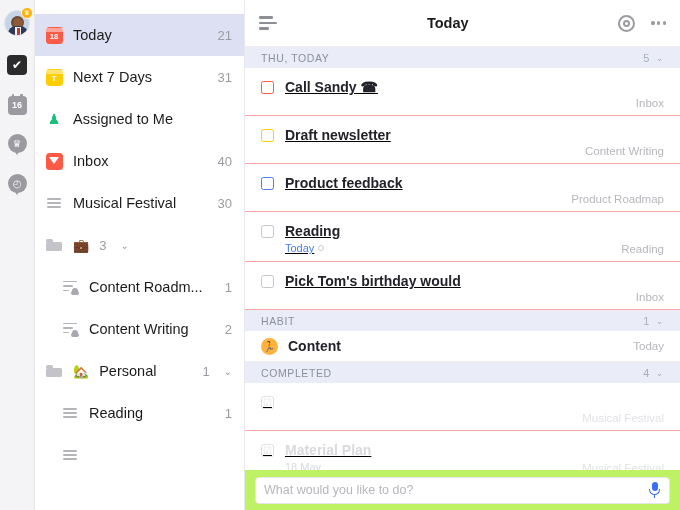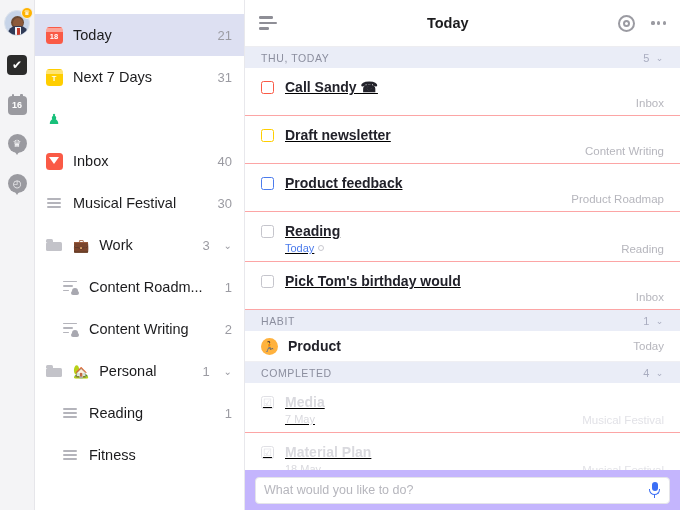--- a/index.html
+++ b/index.html
@@ -204,21 +204,21 @@
     background: #ffb23e; margin-right: 10px;
     display:flex; align-items:center; justify-content:center;
     font-size: 10px; color: #e8590c;
   }
   .habit .hname { flex:1; font-size: 14px; font-weight: bold; color:#22222a; }
   .habit .hdate { font-size: 11.5px; color: #b6b6bd; }
 
   
   .inputbar {
     position: absolute; left: 0; right: 0; bottom: 0; height: 40px;
-    background: #c4b5fd; display:flex; align-items:center; padding: 0 10px;
+    background: #bef264; display:flex; align-items:center; padding: 0 10px;
   }
   .inputbox {
     flex: 1; height: 27px; background: #fff; border-radius: 4px;
     border: 1px solid #e4e4e9;
     display:flex; align-items:center; padding: 0 8px;
   }
   .inputbox input {
     flex:1; border:none; outline:none; font-size: 12.5px;
     font-family: "Liberation Sans", sans-serif; color:#33333a;
     background: transparent;
@@ -278,20 +278,21 @@
     <div class="nav-row">
       <span class="ic">
         <span class="ic-cal-yellow">T</span>
       </span>
       <span class="lbl">Next 7 Days</span>
       <span class="cnt">31</span>
     </div>
 
     <div class="nav-row">
       <span class="ic ic-person">♟</span>
+      <span class="lbl">Assigned to Me</span>
       <span class="cnt"></span>
     </div>
 
     <div class="nav-row">
       <span class="ic">
           <span class="ic-inbox">
             <i></i>
           </span>
         </span>
       <span class="lbl">Inbox</span>
@@ -311,21 +312,20 @@
     </div>
 
     <div class="nav-row">
       <span class="ic">
         <span class="ic-folder">
             <span class="tab"></span>
             <span class="body"></span>
           </span>
       </span>
       <span class="emoji">💼</span>
-      <span class="lbl">Work</span>
       <span class="cnt">3</span>
       <span class="chev">⌄</span>
     </div>
 
     <div class="nav-row sub">
       <span class="ic">
         <span class="ic-share">
             <span class="ln l1"></span>
             <span class="ln l2"></span>
             <span class="ln l3"></span>
@@ -378,21 +378,20 @@
     </div>
 
     <div class="nav-row sub">
       <span class="ic">
         <span class="ic-list">
             <span></span>
             <span></span>
             <span></span>
           </span>
       </span>
-      <span class="lbl">Fitness</span>
       <span class="cnt"></span>
     </div>
   </div>
 
   <div class="main">
 
     <div class="topbar">
       <div class="sortic">
         <span class="s1"></span>
           <span class="s2"></span>
@@ -464,36 +463,32 @@
       </div>
 
       <div class="sec-head">
         <span class="sname">HABIT</span>
         <span class="scnt">1</span>
         <span class="schev">⌄</span>
       </div>
 
       <div class="habit">
         <div class="habit-ic">🏃</div>
-        <div class="hname">Product</div>
+        <div class="hname">Content</div>
         <div class="hdate">Today</div>
       </div>
 
       <div class="sec-head">
         <span class="sname">COMPLETED</span>
         <span class="scnt">4</span>
         <span class="schev">⌄</span>
       </div>
 
       <div class="task done">
         <div class="cb done">☑</div>
-        <div class="tbody">
-          <div class="tname">Media</div>
-          <div class="tsub date-grey">7 May</div>
-        </div>
         <div class="tproj">Musical Festival</div>
       </div>
 
       <div class="task done">
         <div class="cb done">☑</div>
         <div class="tbody">
           <div class="tname">Material Plan</div>
           <div class="tsub date-grey">18 May</div>
         </div>
         <div class="tproj">Musical Festival</div>

